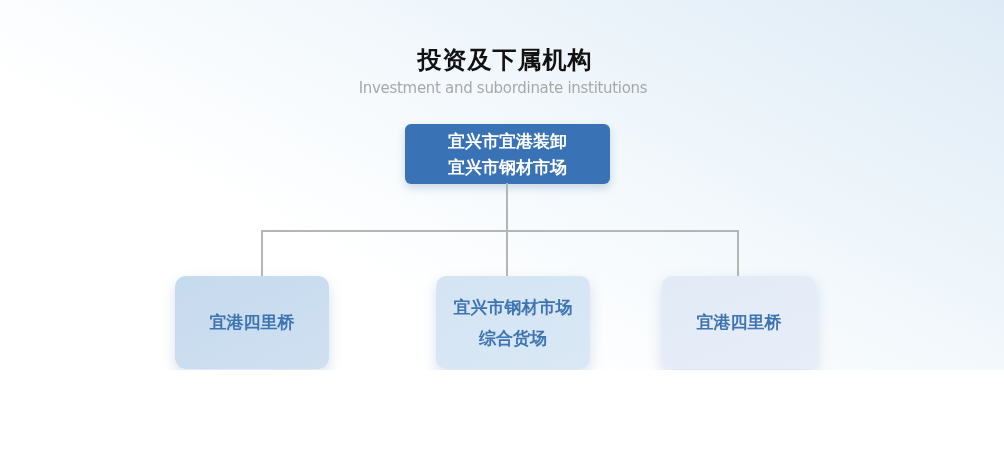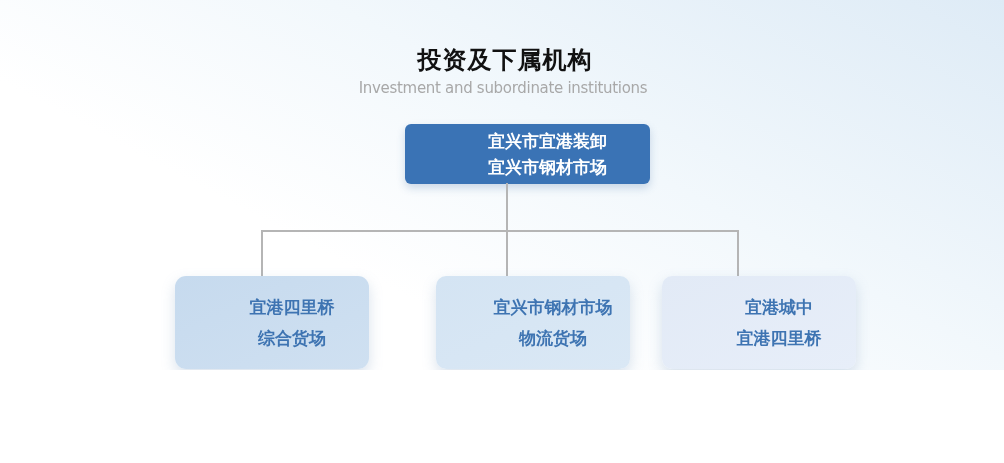--- a/index.html
+++ b/index.html
@@ -36,21 +36,20 @@
     color: var(--subtitle-color, #a8a8a8);
   }
   .node {
     position: absolute;
     display: flex;
     flex-direction: column;
     align-items: center;
     justify-content: center;
     text-align: center;
     font-weight: bold;
-    padding-left: 40px;
   }
   .node-root {
     left: 405px;
     top: 124px;
     width: 205px;
     height: 60px;
     border-radius: 6px;
     background: var(--root-box-bg, #3A73B5);
     color: var(--root-box-text, #ffffff);
     font-size: 17px;
@@ -105,26 +104,24 @@
   </div>
 
   <div class="connector conn-v-top"></div>
   <div class="connector conn-h-main"></div>
   <div class="connector conn-v-left"></div>
   <div class="connector conn-v-mid"></div>
   <div class="connector conn-v-right"></div>
 
   <div class="node node-child node-child-1">
     <span>宜港四里桥</span>
-    <span>综合货场</span>
   </div>
 
   <div class="node node-child node-child-2">
     <span>宜兴市钢材市场</span>
-    <span>物流货场</span>
+    <span>综合货场</span>
   </div>
 
   <div class="node node-child node-child-3">
-    <span>宜港城中</span>
     <span>宜港四里桥</span>
   </div>
 
 </div>
 
 </body></html>

